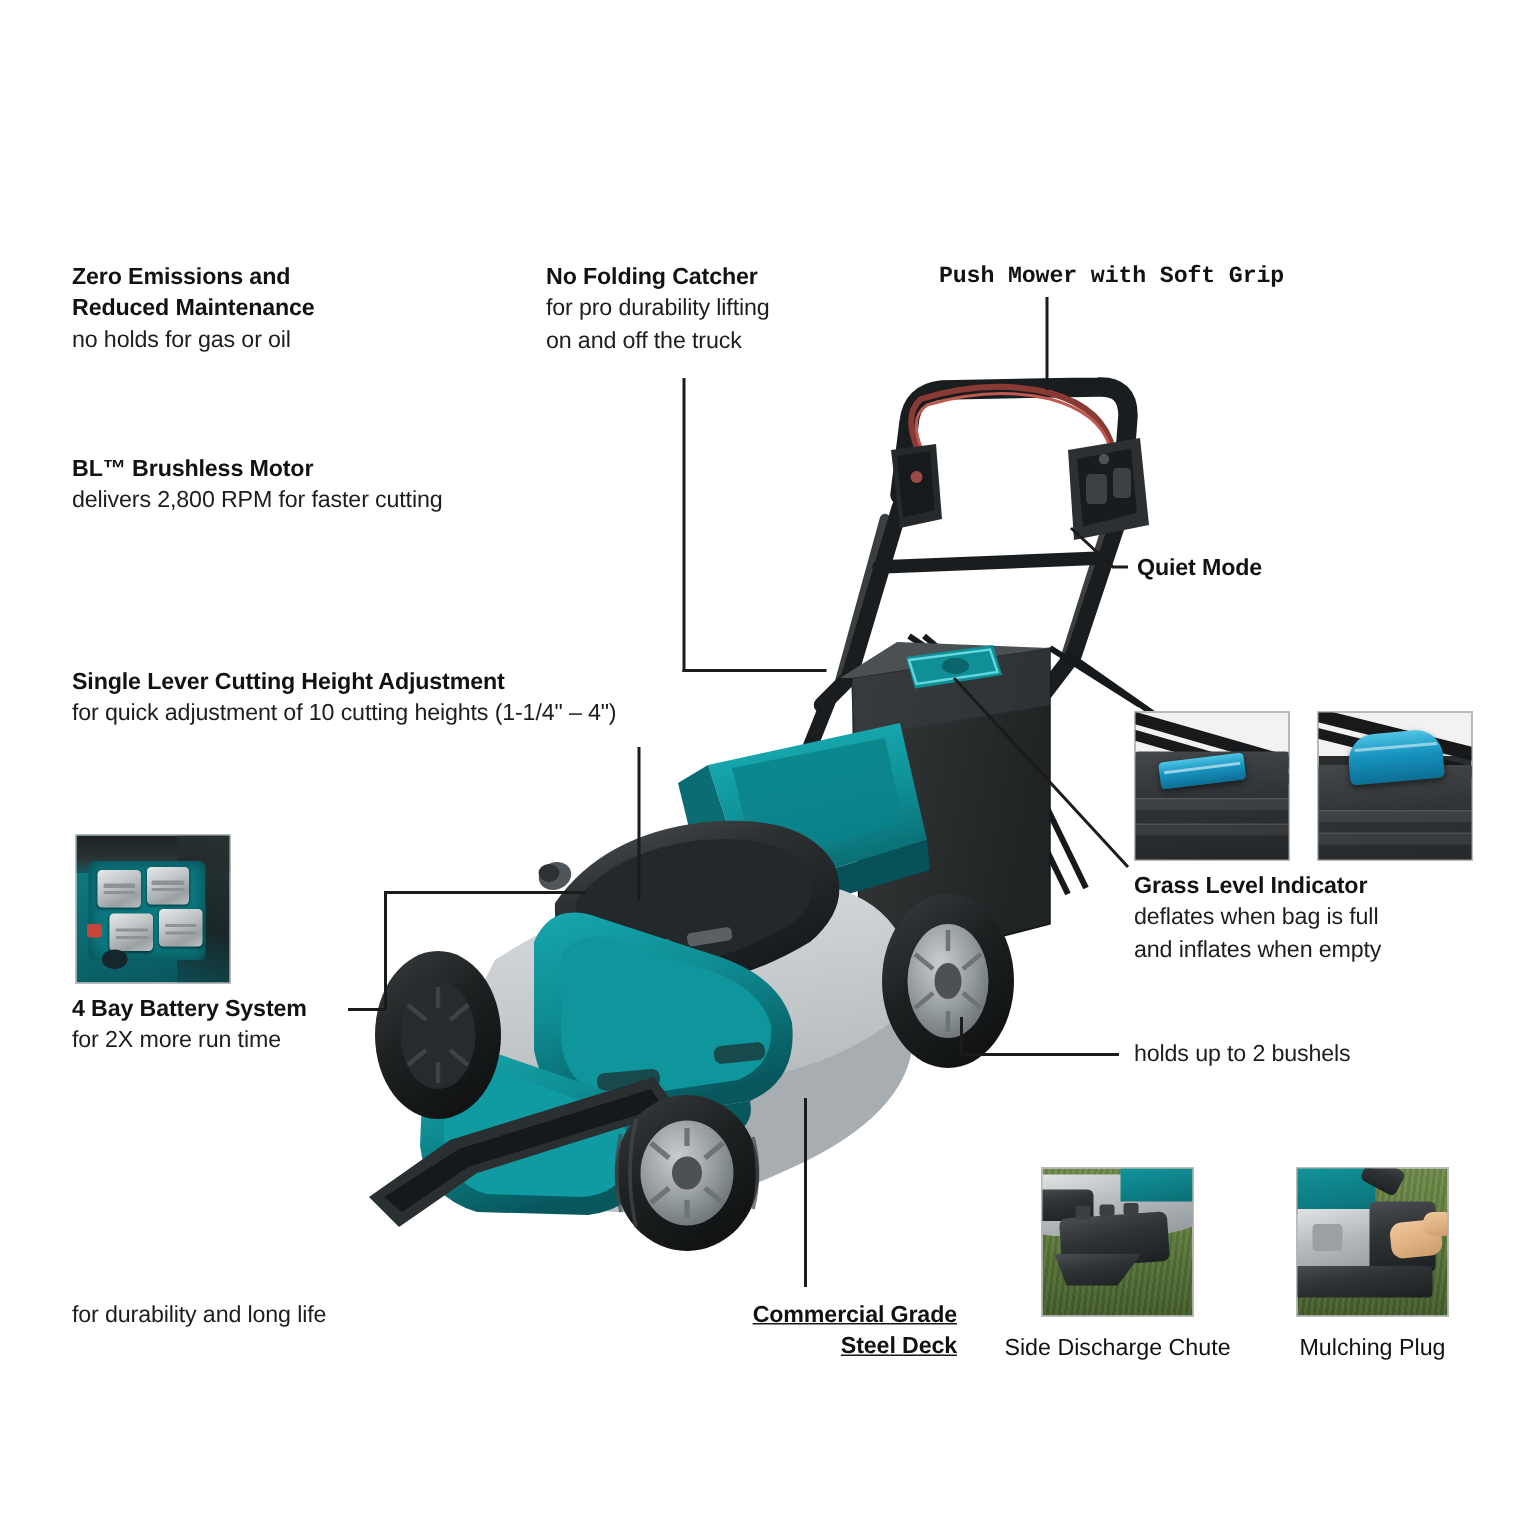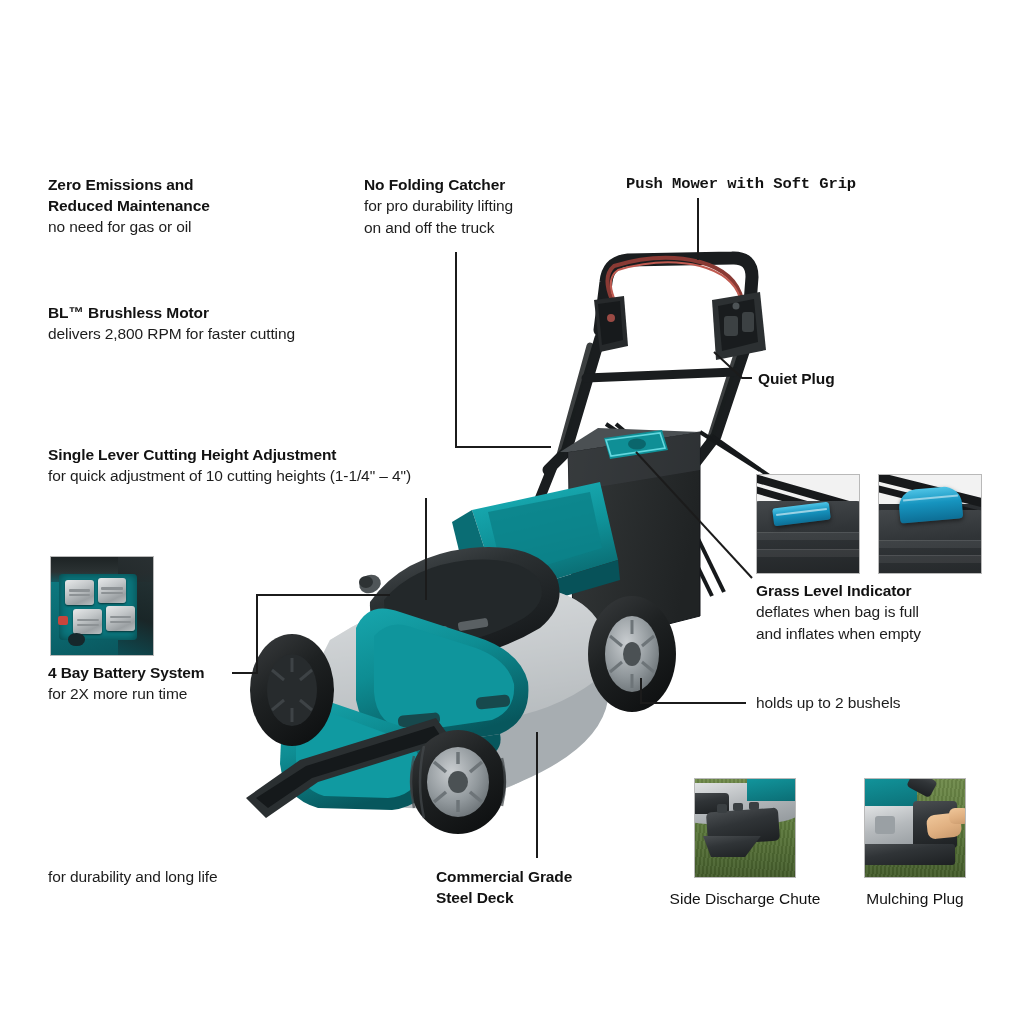--- a/index.html
+++ b/index.html
@@ -24,21 +24,21 @@
     white-space:pre-line;
   }
   .cs{
     font-weight:normal;
     font-size:15.5px;
     line-height:21.5px;
     letter-spacing:-0.1px;
     color:#1d1d1d;
     white-space:pre-line;
   }
-  .center{text-align:left;}
+  .center{text-align:right;text-decoration:underline;}
 
   
   .lead{position:absolute;background:#1b1b1b;}
   .lead.h{height:2px;}
   .lead.v{width:2px;}
   svg.diag{position:absolute;overflow:visible;}
 
   
   .thumb{
     position:absolute;
@@ -306,21 +306,21 @@
   <svg class="diag" style="left:0;top:0;width:1024px;height:1024px;">
     <path d="M636 452 L752 578" stroke="#1b1b1b" stroke-width="2" fill="none"></path>
   </svg>
 
   <div class="lead v" style="left:640px;top:678px;height:26px;"></div>
   <div class="lead h" style="left:640px;top:702px;width:106px;"></div>
 
   <div class="callout" style="left:48px;top:174px;width:300px;">
     <div class="ct">Zero Emissions and
 Reduced Maintenance</div>
-    <div class="cs">no need for gas or oil</div>
+    <div class="cs">no holds for gas or oil</div>
   </div>
 
   <div class="callout" style="left:48px;top:302px;width:330px;">
     <div class="ct">BL™ Brushless Motor</div>
     <div class="cs">delivers 2,800 RPM for faster cutting</div>
   </div>
 
   <div class="callout" style="left:48px;top:444px;width:430px;">
     <div class="ct">Single Lever Cutting Height Adjustment</div>
     <div class="cs">for quick adjustment of 10 cutting heights (1-1/4" – 4")</div>
@@ -330,21 +330,21 @@
     <div class="ct">No Folding Catcher</div>
     <div class="cs">for pro durability lifting
 on and off the truck</div>
   </div>
 
   <div class="callout" style="left:626px;top:174px;width:280px;font-family:Liberation Mono, monospace;">
     <div class="ct">Push Mower with Soft Grip</div>
   </div>
 
   <div class="callout" style="left:758px;top:368px;width:250px;">
-    <div class="ct">Quiet Plug</div>
+    <div class="ct">Quiet Mode</div>
   </div>
 
   <div class="callout" style="left:756px;top:580px;width:260px;">
     <div class="ct">Grass Level Indicator</div>
     <div class="cs">deflates when bag is full
 and inflates when empty</div>
   </div>
 
   <div class="callout" style="left:756px;top:692px;width:250px;">
     <div class="cs">holds up to 2 bushels</div>

